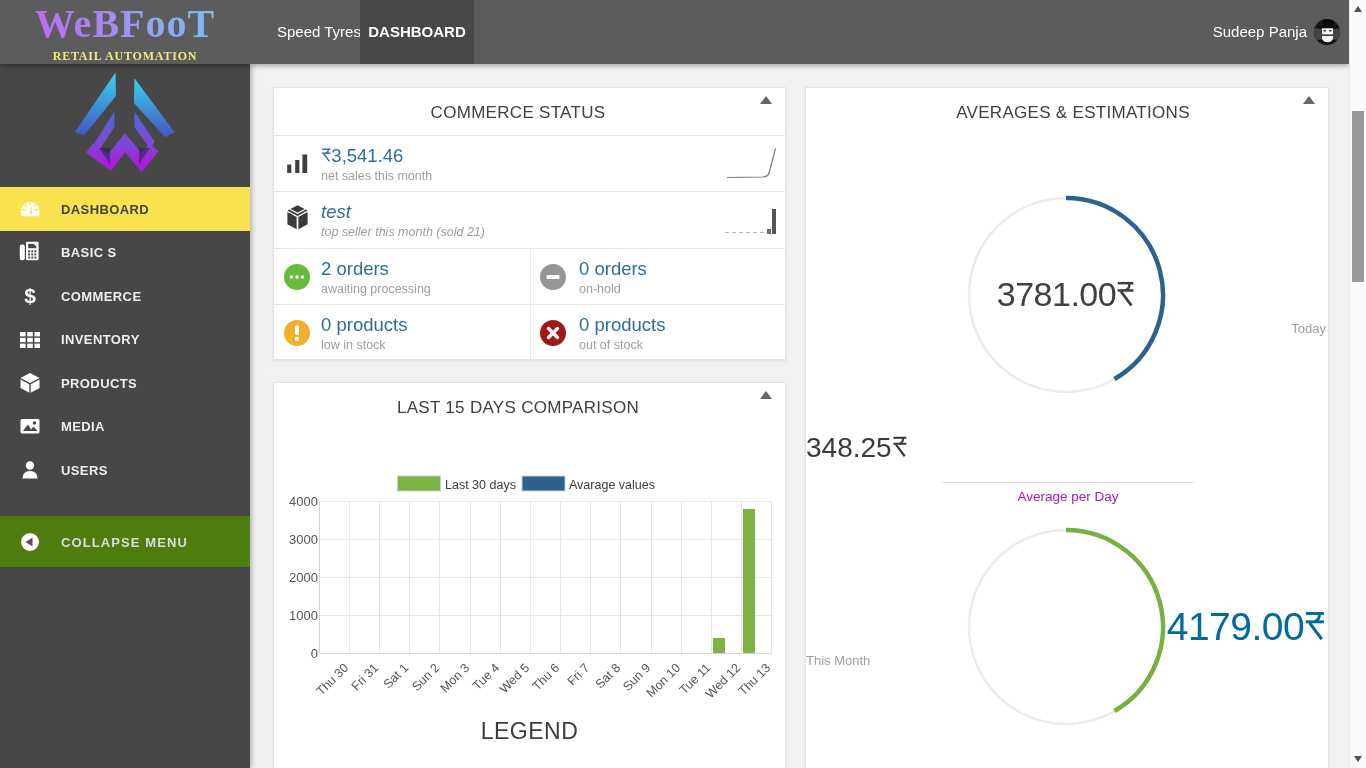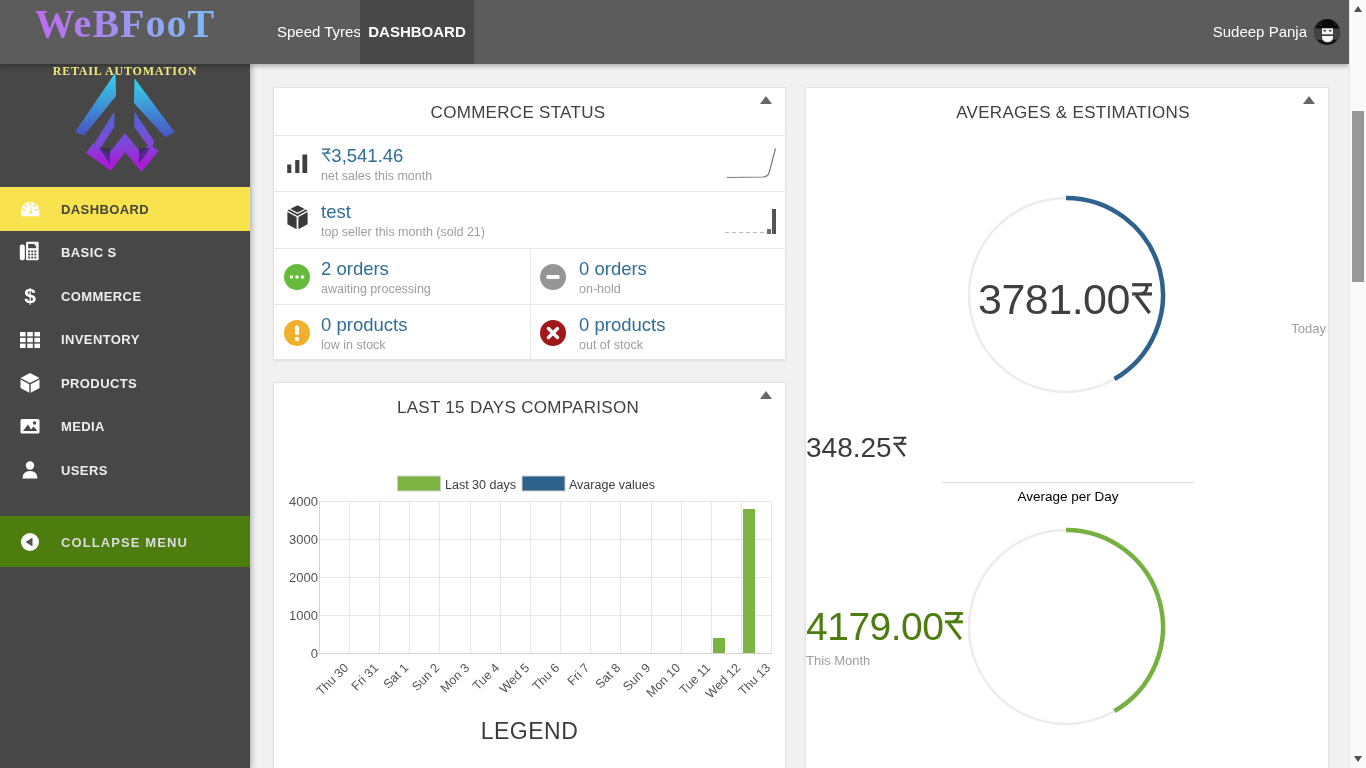--- a/index.html
+++ b/index.html
@@ -10,21 +10,21 @@
 .rupee { height:.75em; width:.56em; display:inline-block; }
 
 #topbar { position:absolute; left:0; top:0; width:1349px; height:64px;
   background:#5c5c5c; box-shadow:0 2px 5px rgba(0,0,0,.3); z-index:5; }
 #logo { position:absolute; left:0; top:0; width:250px; height:52px; text-align:center; }
 #logo .l1 { font-family:"Liberation Serif",serif; font-weight:bold; font-size:40px;
   line-height:40px; letter-spacing:1px; margin-top:4px;
   background:linear-gradient(90deg,#c75ef2 0%,#ab83ee 38%,#90a7f2 62%,#72c4f8 100%);
   -webkit-background-clip:text; background-clip:text; color:transparent; }
 #logo .l2 { font-family:"Liberation Serif",serif; font-weight:bold; font-size:12px;
-  color:#efe97e; letter-spacing:0.8px; margin-top:20px; }
+  color:#efe97e; letter-spacing:0.8px; margin-top:5px; }
 .topitem { position:absolute; top:0; height:64px; line-height:64px; color:#fff; font-size:15px; }
 #tab-dash { position:absolute; left:360px; top:0; width:114px; height:64px; background:#484848;
   color:#fff; font-weight:bold; font-size:15px; letter-spacing:0px; text-align:center; line-height:64px; }
 #userbox { position:absolute; right:42px; top:0; height:64px; line-height:64px; color:#fff; font-size:15px; }
 
 
 #sidebar { position:absolute; left:0; top:64px; width:250px; height:704px;
   background:#474747; box-shadow:2px 0 5px rgba(0,0,0,.25); z-index:4; }
 #menu { position:absolute; left:0; top:123px; width:250px; }
 .mi { position:relative; height:43.5px; color:#eeeeee; }
@@ -243,21 +243,21 @@
     <div class="scell">
         <span class="big" style="left:47px;"><svg class="rupee" viewBox="0 0 19 27">
             <use href="#rupeeP"></use>
           </svg>3,541.46</span>
     <span class="sub" style="left:47px;">net sales this month</span>
       </div>
     <svg class="abs" style="left:449px;top:12px;" width="55" height="32" viewBox="0 0 55 32">
       <path d="M4,29.5 L40,29 Q45,28.5 46,25 Q50,10 52.5,0.5" fill="none" stroke="#7a7a7a" stroke-width="1.2"></path>
     </svg>
   </div>
-  <div class="srow" style="top:103.4px;">
+  <div class="srow" style="top:103.4px;font-style:italic;">
     <svg class="abs" style="left:13px;top:13px;" width="21" height="25" viewBox="0 0 21 25">
       <g fill="#3a3a3a">
         <polygon points="10.5,0.3 20.6,5.6 10.5,10.9 0.4,5.6"></polygon>
         <polygon points="0.4,7 9.6,11.9 9.6,24.2 0.4,19.3"></polygon>
         <polygon points="20.6,7 11.4,11.9 11.4,24.2 20.6,19.3"></polygon>
       </g>
       <polyline points="2.8,4.3 10.5,8.3 18.2,4.3" fill="none" stroke="#ffffff" stroke-width="1.1"></polyline>
     </svg>
     <div class="scell">
         <span class="big" style="left:47px;">test</span>
@@ -385,34 +385,34 @@
   <div class="abs" style="left:0;top:335px;width:511px;text-align:center;font-size:23px;letter-spacing:.5px;color:#3c3c3c;">LEGEND</div>
 </div>
 
 <div id="card3" class="card">
   <div class="ctitle">AVERAGES &amp; ESTIMATIONS</div>
   <div class="coll"></div>
   <svg class="abs" style="left:155px;top:102px;" width="210" height="210" viewBox="0 0 210 210">
     <circle cx="105" cy="105" r="97" fill="none" stroke="#ececec" stroke-width="2.5"></circle>
     <path d="M105,8 A97,97 0 0 1 153.5,189" fill="none" stroke="#2e618c" stroke-width="4.5"></path>
   </svg>
-  <div class="abs" style="left:0;top:187px;width:520px;text-align:center;font-size:43px;letter-spacing:-0.5px;color:#3f3f3f;">3781.00<svg class="rupee" viewBox="0 0 19 27">
+  <div class="abs" style="left:0;top:187px;width:520px;text-align:center;font-size:34px;letter-spacing:-0.5px;color:#3f3f3f;">3781.00<svg class="rupee" viewBox="0 0 19 27">
         <use href="#rupeeP"></use>
       </svg></div>
   <div class="abs" style="left:0;top:233px;width:520px;text-align:right;font-size:13px;color:#9e9e9e;">Today</div>
   <div class="abs" style="left:0;top:344px;width:524px;text-align:left;font-size:28px;font-weight:normal;color:#3b3b3b;">348.25<svg class="rupee" viewBox="0 0 19 27">
         <use href="#rupeeP"></use>
       </svg></div>
   <div class="abs" style="left:136px;top:394px;width:252px;height:1px;background:#ddd;"></div>
-  <div class="abs" style="left:0;top:401px;width:524px;text-align:center;font-size:13.5px;color:#000000;">Average per Day</div>
+  <div class="abs" style="left:0;top:401px;width:524px;text-align:center;font-size:13.5px;color:#a21caf;">Average per Day</div>
   <svg class="abs" style="left:155px;top:434px;" width="210" height="210" viewBox="0 0 210 210">
     <circle cx="105" cy="105" r="97" fill="none" stroke="#ececec" stroke-width="2.5"></circle>
     <path d="M105,8 A97,97 0 0 1 153.5,189" fill="none" stroke="#76b041" stroke-width="4.5"></path>
   </svg>
-  <div class="abs" style="left:0;top:517px;width:520px;text-align:left;font-size:39px;letter-spacing:-0.5px;color:#4d7c0f;">4179.00<svg class="rupee" viewBox="0 0 19 27">
+  <div class="abs" style="left:0;top:517px;width:520px;text-align:right;font-size:39px;letter-spacing:-0.5px;color:#0369a1;">4179.00<svg class="rupee" viewBox="0 0 19 27">
         <use href="#rupeeP"></use>
       </svg></div>
   <div class="abs" style="left:0;top:565px;width:520px;text-align:left;font-size:13px;color:#9e9e9e;">This Month</div>
 </div>
 
 <div id="sb">
   <div class="arr up"></div>
   <div class="thumb"></div>
   <div class="arr dn"></div>
 </div>

